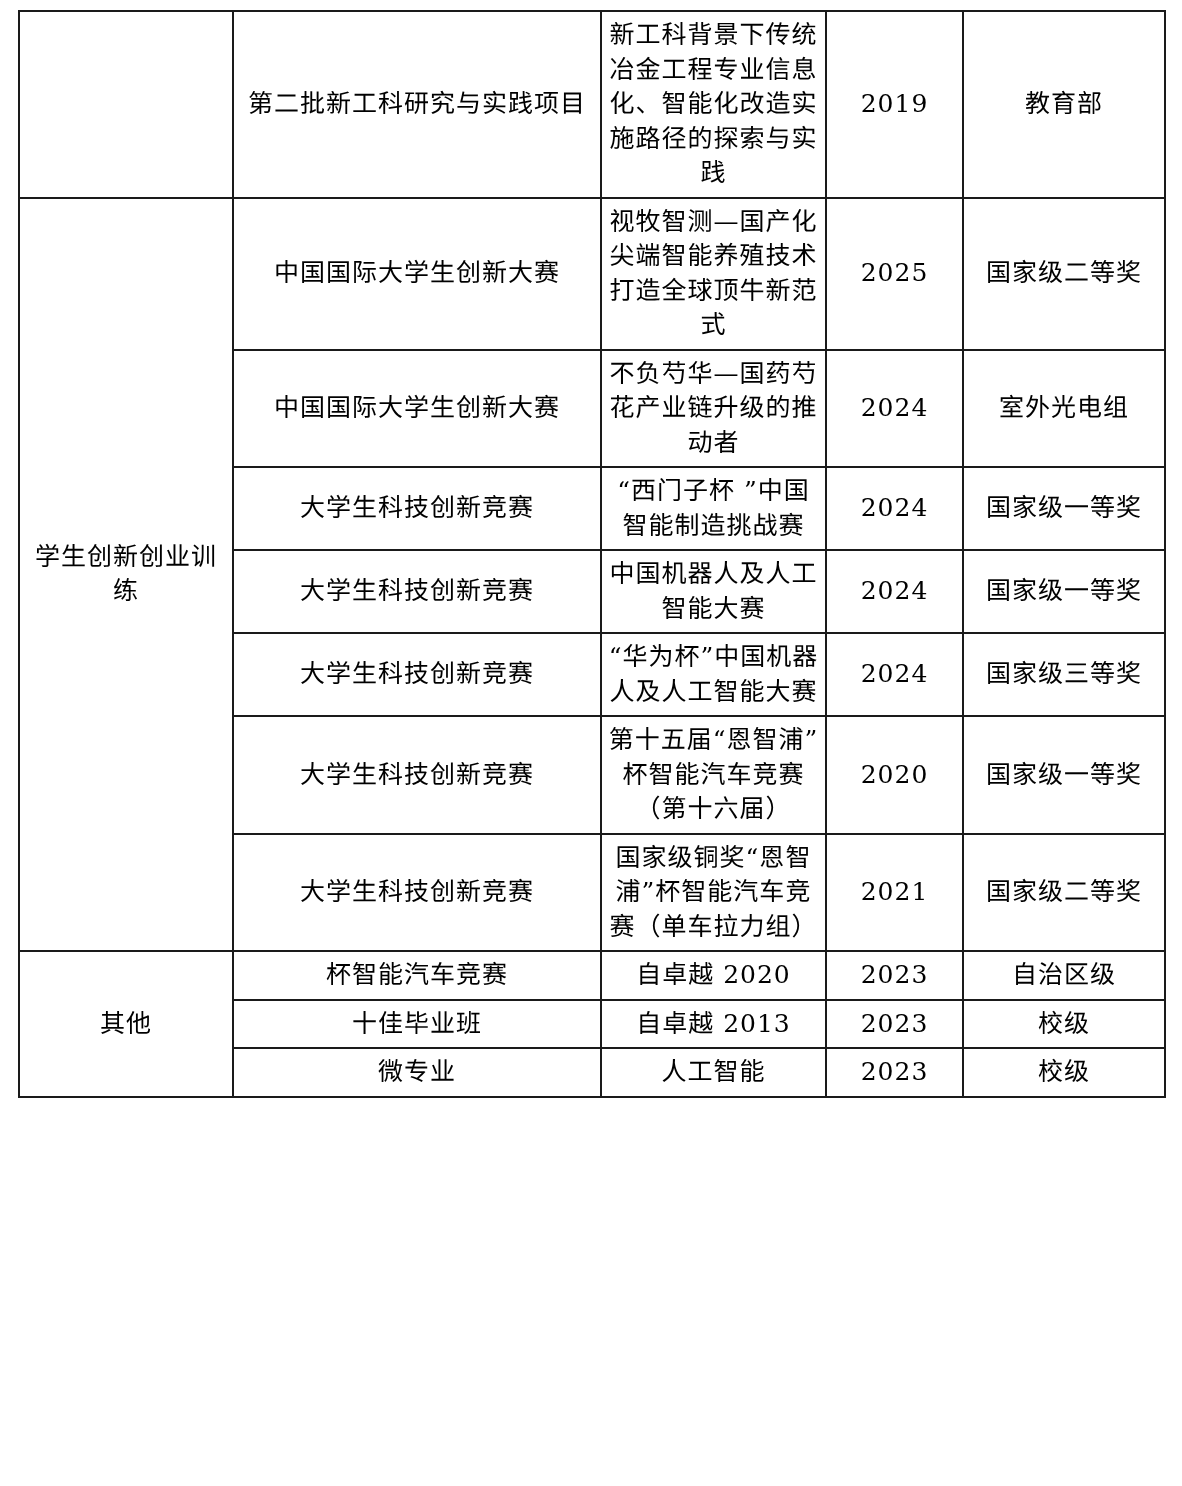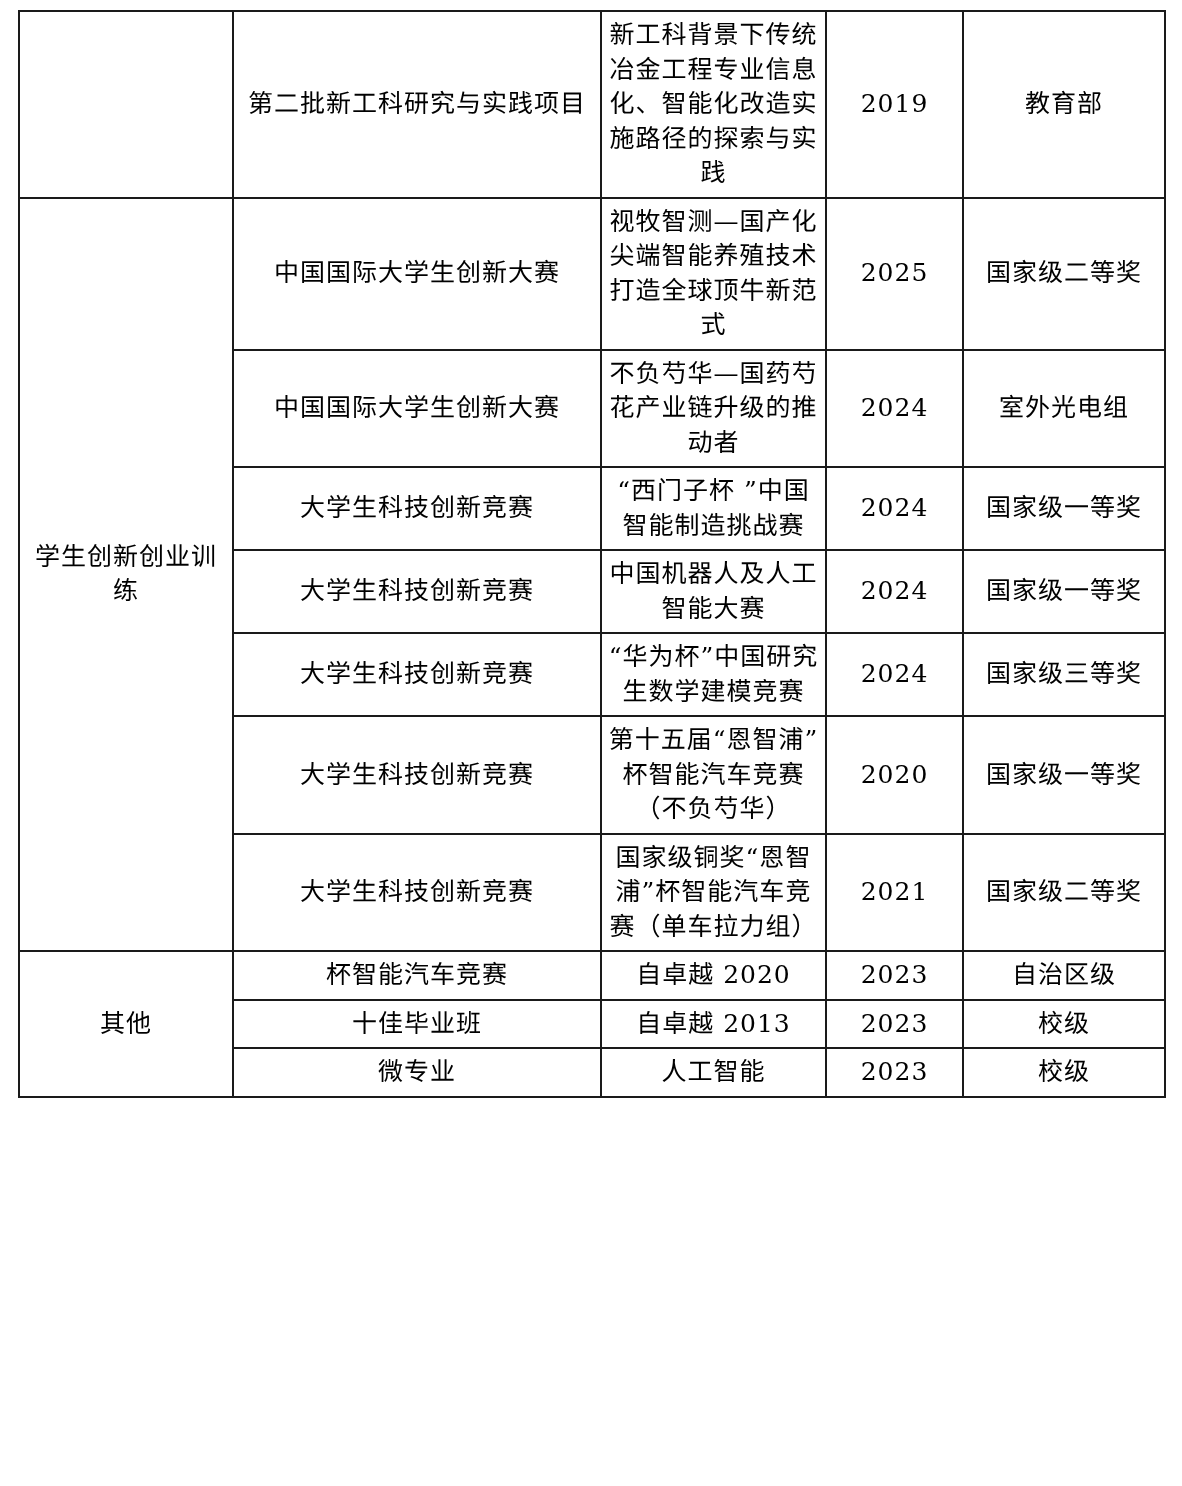--- a/index.html
+++ b/index.html
@@ -107,28 +107,28 @@
 
       <tr>
         <td class="name-cell">大学生科技创新竞赛</td>
         <td class="proj-cell">中国机器人及人工智能大赛</td>
         <td class="year-cell">2024</td>
         <td class="level-cell">国家级一等奖</td>
       </tr>
 
       <tr>
         <td class="name-cell">大学生科技创新竞赛</td>
-        <td class="proj-cell">“华为杯”中国研究生数学建模竞赛</td>
+        <td class="proj-cell">“华为杯”中国机器人及人工智能大赛</td>
         <td class="year-cell">2024</td>
         <td class="level-cell">国家级三等奖</td>
       </tr>
 
       <tr>
         <td class="name-cell">大学生科技创新竞赛</td>
-        <td class="proj-cell">第十五届“恩智浦”杯智能汽车竞赛（不负芍华）</td>
+        <td class="proj-cell">第十五届“恩智浦”杯智能汽车竞赛（第十六届）</td>
         <td class="year-cell">2020</td>
         <td class="level-cell">国家级一等奖</td>
       </tr>
 
       <tr>
         <td class="name-cell">大学生科技创新竞赛</td>
         <td class="proj-cell">国家级铜奖“恩智浦”杯智能汽车竞赛（单车拉力组）</td>
         <td class="year-cell">2021</td>
         <td class="level-cell">国家级二等奖</td>
       </tr>

